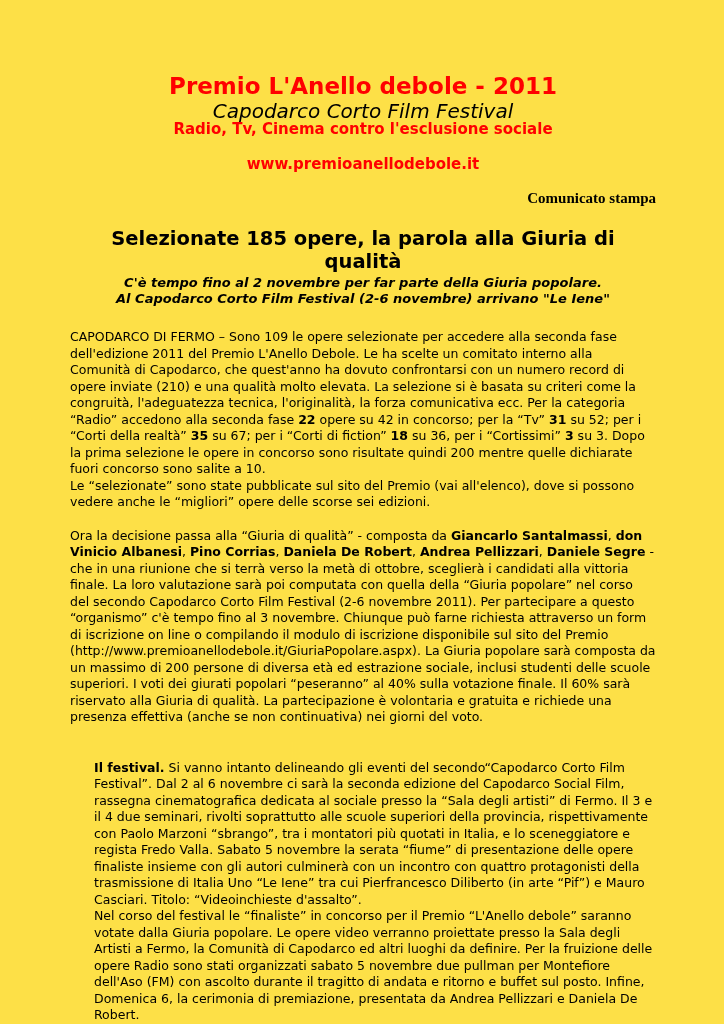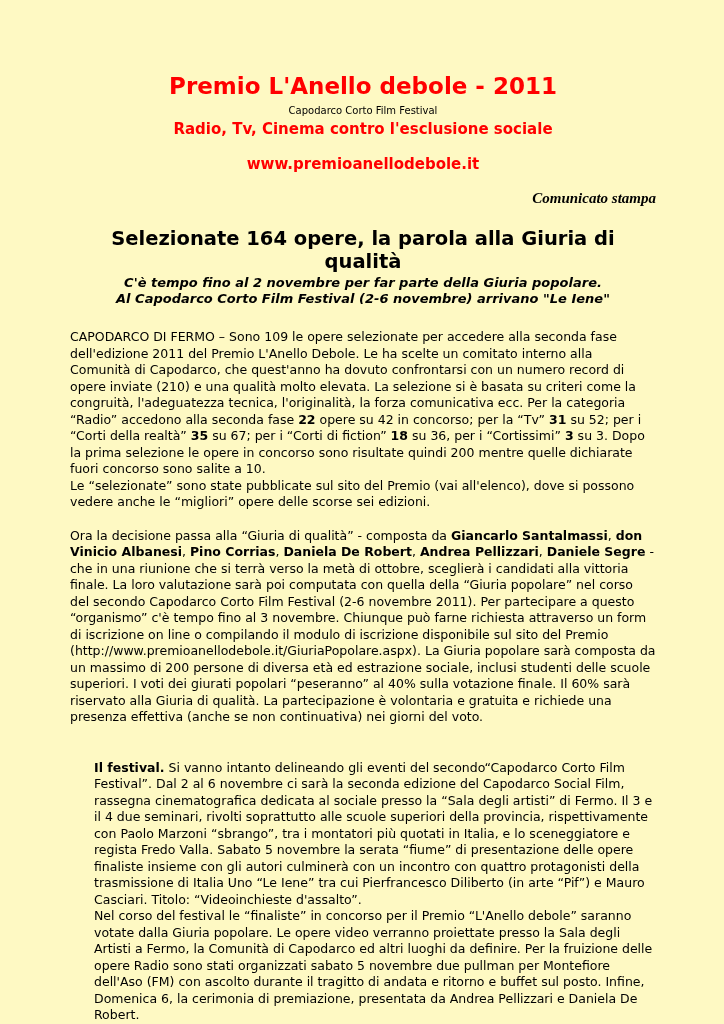--- a/index.html
+++ b/index.html
@@ -5,39 +5,40 @@
   html, body {
     margin: 0;
     padding: 0;
     background: #ffffff;
   }
   .page {
     position: relative;
     width: 724px;
     height: 1024px;
     box-sizing: border-box;
-    background: #fef9c3;
+    background: #fde047;
     padding: 72px 68px 30px 70px;
     overflow: hidden;
     font-family: "DejaVu Sans", sans-serif;
     font-size: 12.5px;
     line-height: 16.5px;
     color: #000000;
   }
   .doc-header { text-align: center; }
   .title {
     margin: 0 0 2px 0;
     font-size: 23px;
     line-height: 28px;
     font-weight: bold;
     color: var(--accent, #ff0000);
   }
   .subtitle {
-    font-size: 10px;
+    font-size: 20px;
     line-height: 18px;
+    font-style: italic;
     color: #000000;
   }
   .tagline {
     font-size: 15px;
     line-height: 19px;
     font-weight: bold;
     color: var(--accent, #ff0000);
   }
   .website {
     margin-top: 16px;
@@ -46,21 +47,20 @@
     font-weight: bold;
     color: var(--accent, #ff0000);
   }
   .comunicato {
     margin-top: 16px;
     text-align: right;
     font-family: "Liberation Serif", serif;
     font-size: 15px;
     line-height: 18px;
     font-weight: bold;
-    font-style: italic;
   }
   .headline {
     margin: 20px 0 2px 0;
     text-align: center;
     font-size: 19.5px;
     line-height: 23px;
     font-weight: bold;
   }
   .subhead {
     text-align: center;
@@ -85,21 +85,21 @@
 
   <div class="doc-header">
     <h1 class="title">Premio L'Anello debole - 2011</h1>
     <div class="subtitle">Capodarco Corto Film Festival</div>
     <div class="tagline">Radio, Tv, Cinema contro l'esclusione sociale</div>
     <div class="website">www.premioanellodebole.it</div>
   </div>
 
   <div class="comunicato">Comunicato stampa</div>
 
-  <h2 class="headline">Selezionate 164 opere, la parola alla Giuria di qualità</h2>
+  <h2 class="headline">Selezionate 185 opere, la parola alla Giuria di qualità</h2>
   <div class="subhead">C'è tempo fino al 2 novembre per far parte della Giuria popolare.</div>
   <div class="subhead">Al Capodarco Corto Film Festival (2-6 novembre) arrivano "Le Iene"</div>
 
   <div class="body-text">
     <p class="para"><span>CAPODARCO DI FERMO – Sono 109 le opere selezionate per accedere alla seconda fase dell'edizione 2011 del Premio L'Anello Debole. Le ha scelte un comitato interno alla Comunità di Capodarco, che quest'anno ha dovuto confrontarsi con un numero record di opere inviate (210) e una qualità molto elevata. La selezione si è basata su criteri come la congruità, l'adeguatezza tecnica, l'originalità, la forza comunicativa ecc. Per la categoria “Radio” accedono alla seconda fase </span><span class="seg-bold">22</span><span> opere su 42 in concorso; per la “Tv” </span><span class="seg-bold">31</span><span> su 52; per i “Corti della realtà” </span><span class="seg-bold">35</span><span> su 67; per i “Corti di fiction” </span><span class="seg-bold">18</span><span> su 36, per i “Cortissimi” </span><span class="seg-bold">3</span><span> su 3. Dopo la prima selezione le opere in concorso sono risultate quindi 200 mentre quelle dichiarate fuori concorso sono salite a 10.
 Le “selezionate” sono state pubblicate sul sito del Premio (vai all'elenco), dove si possono vedere anche le “migliori” opere delle scorse sei edizioni.</span></p>
     <p class="para"><span>Ora la decisione passa alla “Giuria di qualità” - composta da </span><span class="seg-bold">Giancarlo Santalmassi</span><span>, </span><span class="seg-bold">don Vinicio Albanesi</span><span>, </span><span class="seg-bold">Pino Corrias</span><span>, </span><span class="seg-bold">Daniela De Robert</span><span>, </span><span class="seg-bold">Andrea Pellizzari</span><span>, </span><span class="seg-bold">Daniele Segre</span><span> - che in una riunione che si terrà verso la metà di ottobre, sceglierà i candidati alla vittoria finale. La loro valutazione sarà poi computata con quella della “Giuria popolare” nel corso del secondo Capodarco Corto Film Festival (2-6 novembre 2011). Per partecipare a questo “organismo” c'è tempo fino al 3 novembre. Chiunque può farne richiesta attraverso un form di iscrizione on line o compilando il modulo di iscrizione disponibile sul sito del Premio (http://www.premioanellodebole.it/GiuriaPopolare.aspx). La Giuria popolare sarà composta da un massimo di 200 persone di diversa età ed estrazione sociale, inclusi studenti delle scuole superiori. I voti dei giurati popolari “peseranno” al 40% sulla votazione finale. Il 60% sarà riservato alla Giuria di qualità. La partecipazione è volontaria e gratuita e richiede una presenza effettiva (anche se non continuativa) nei giorni del voto.</span></p>
     <p class="para para-festival"><span class="seg-bold">Il festival.</span><span> Si vanno intanto delineando gli eventi del secondo“Capodarco Corto Film Festival”. Dal 2 al 6 novembre ci sarà la seconda edizione del Capodarco Social Film, rassegna cinematografica dedicata al sociale presso la “Sala degli artisti” di Fermo. Il 3 e il 4 due seminari, rivolti soprattutto alle scuole superiori della provincia, rispettivamente con Paolo Marzoni “sbrango”, tra i montatori più quotati in Italia, e lo sceneggiatore e regista Fredo Valla. Sabato 5 novembre la serata “fiume” di presentazione delle opere finaliste insieme con gli autori culminerà con un incontro con quattro protagonisti della trasmissione di Italia Uno “Le Iene” tra cui Pierfrancesco Diliberto (in arte “Pif”) e Mauro Casciari. Titolo: “Videoinchieste d'assalto”.
 Nel corso del festival le “finaliste” in concorso per il Premio “L'Anello debole” saranno votate dalla Giuria popolare. Le opere video verranno proiettate presso la Sala degli Artisti a Fermo, la Comunità di Capodarco ed altri luoghi da definire. Per la fruizione delle opere Radio sono stati organizzati sabato 5 novembre due pullman per Montefiore dell'Aso (FM) con ascolto durante il tragitto di andata e ritorno e buffet sul posto. Infine, Domenica 6, la cerimonia di premiazione, presentata da Andrea Pellizzari e Daniela De Robert.</span></p>
   </div>

